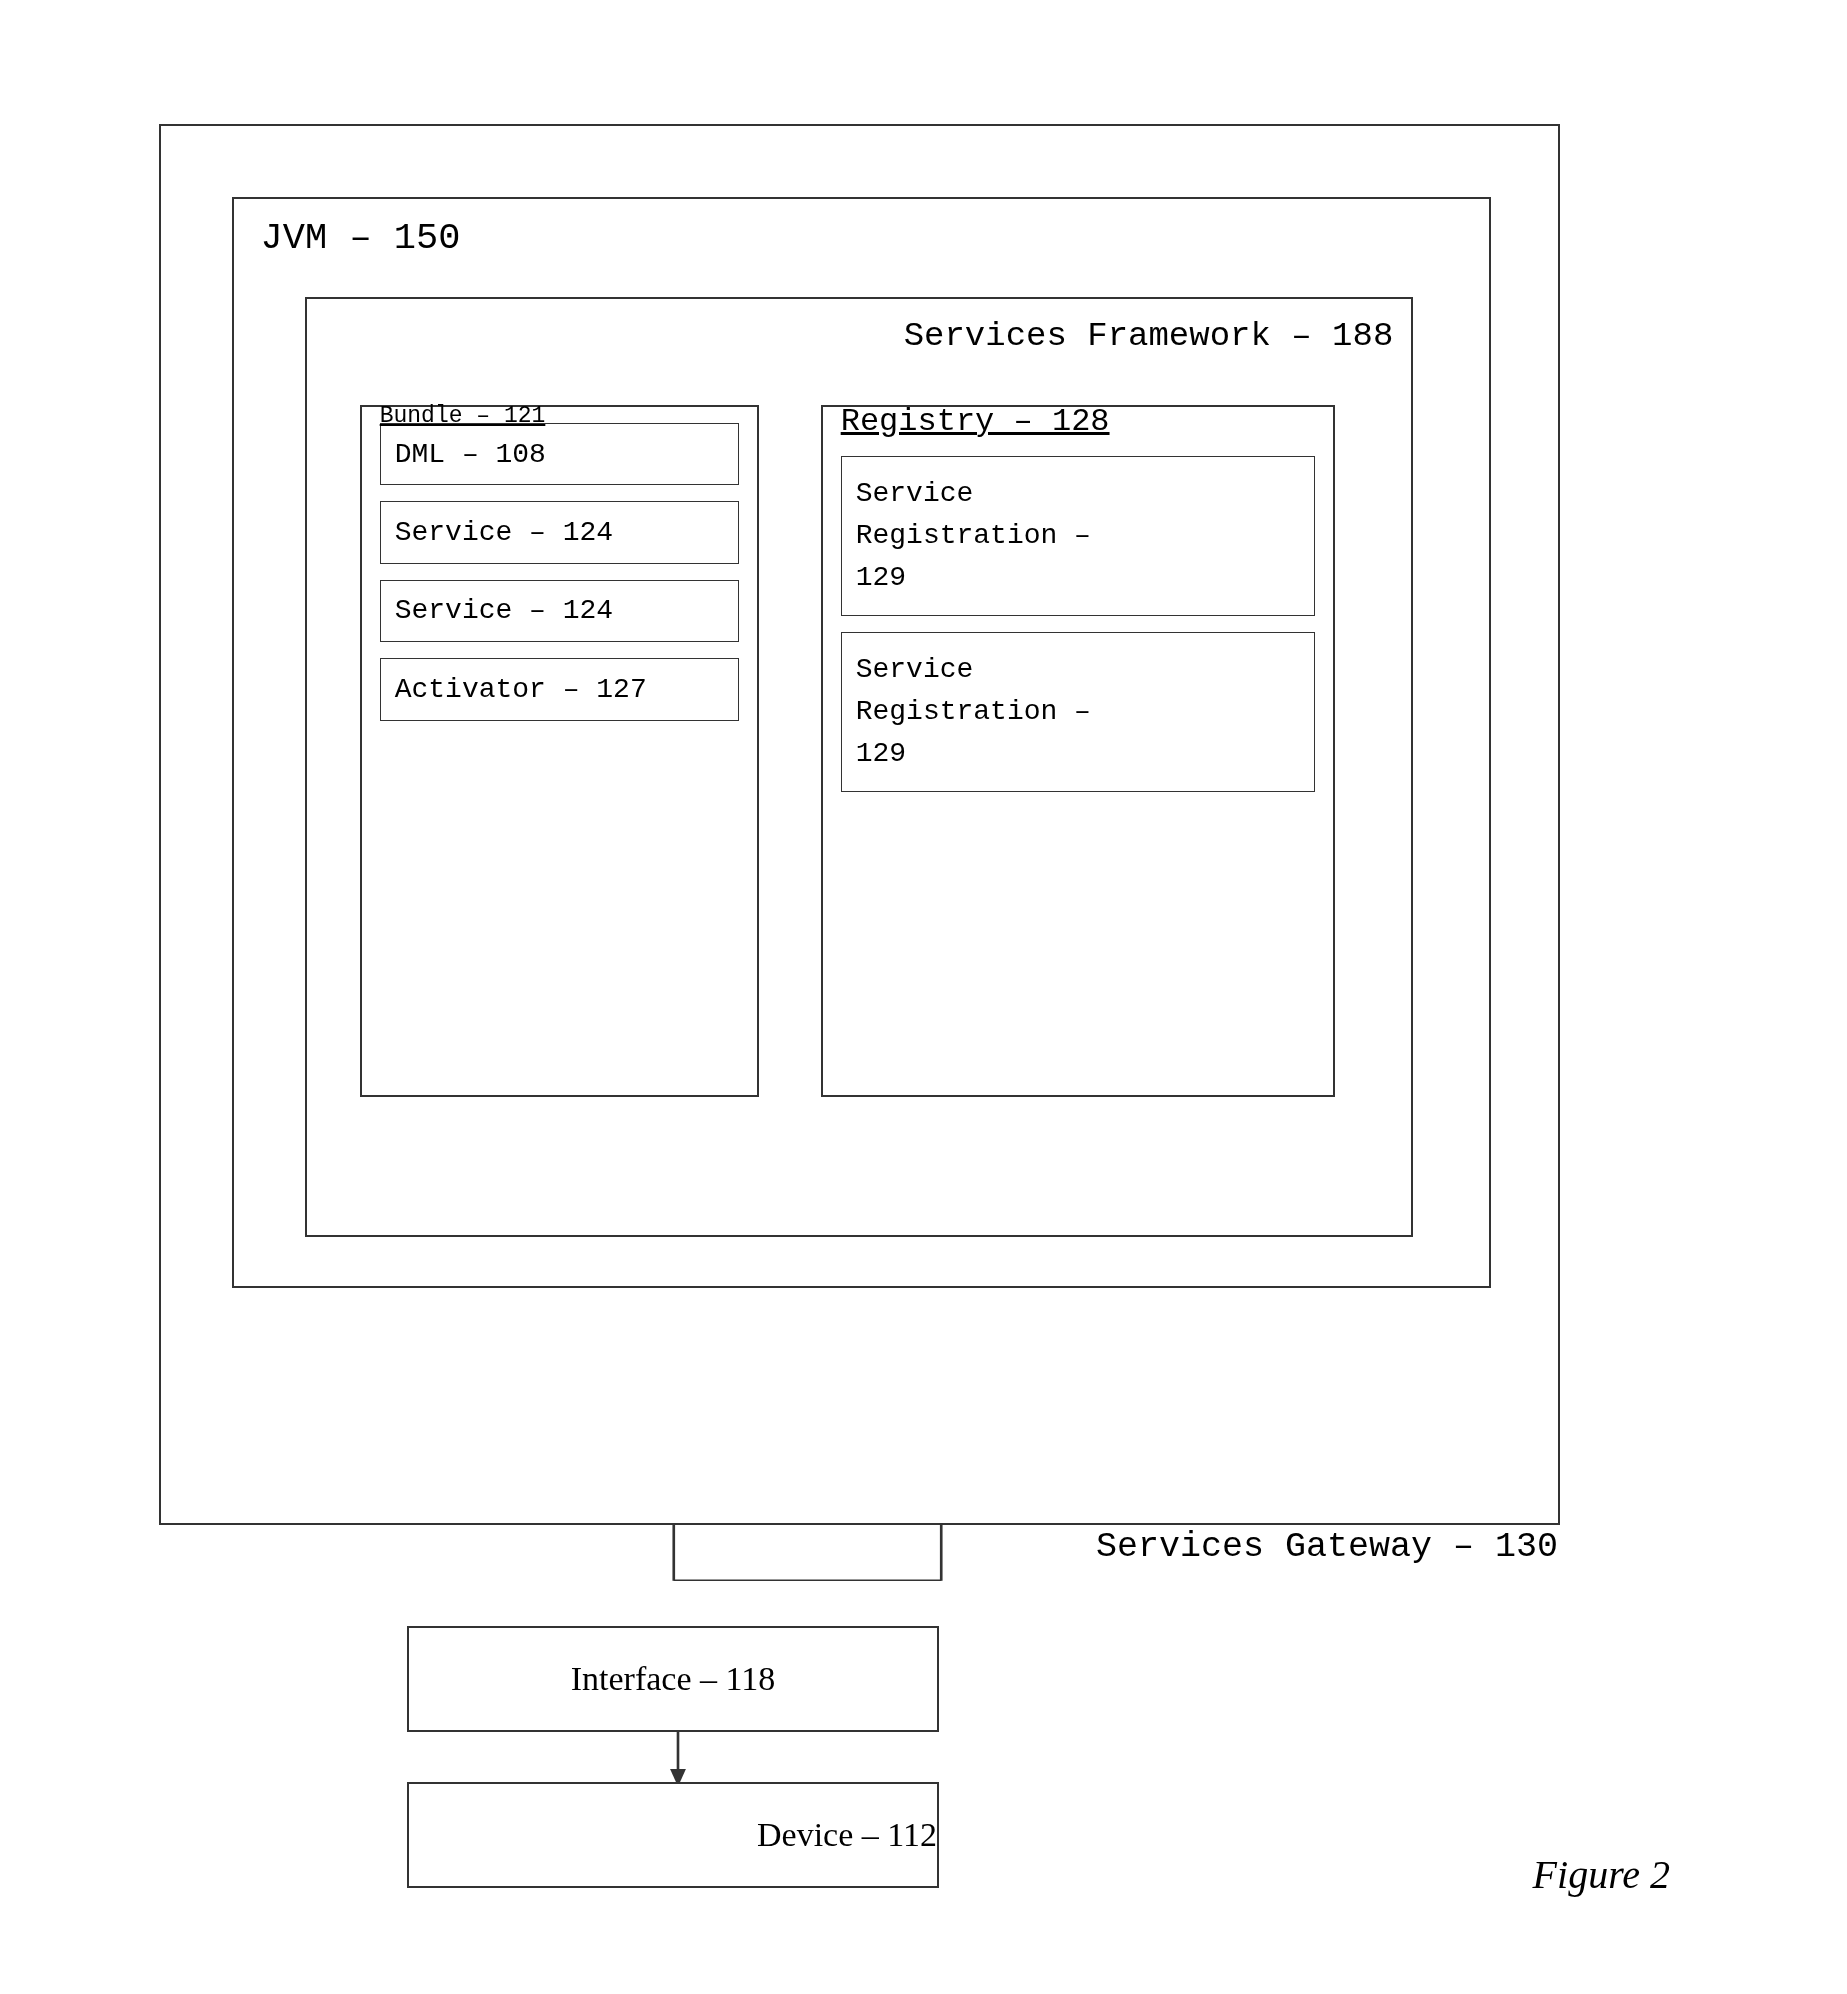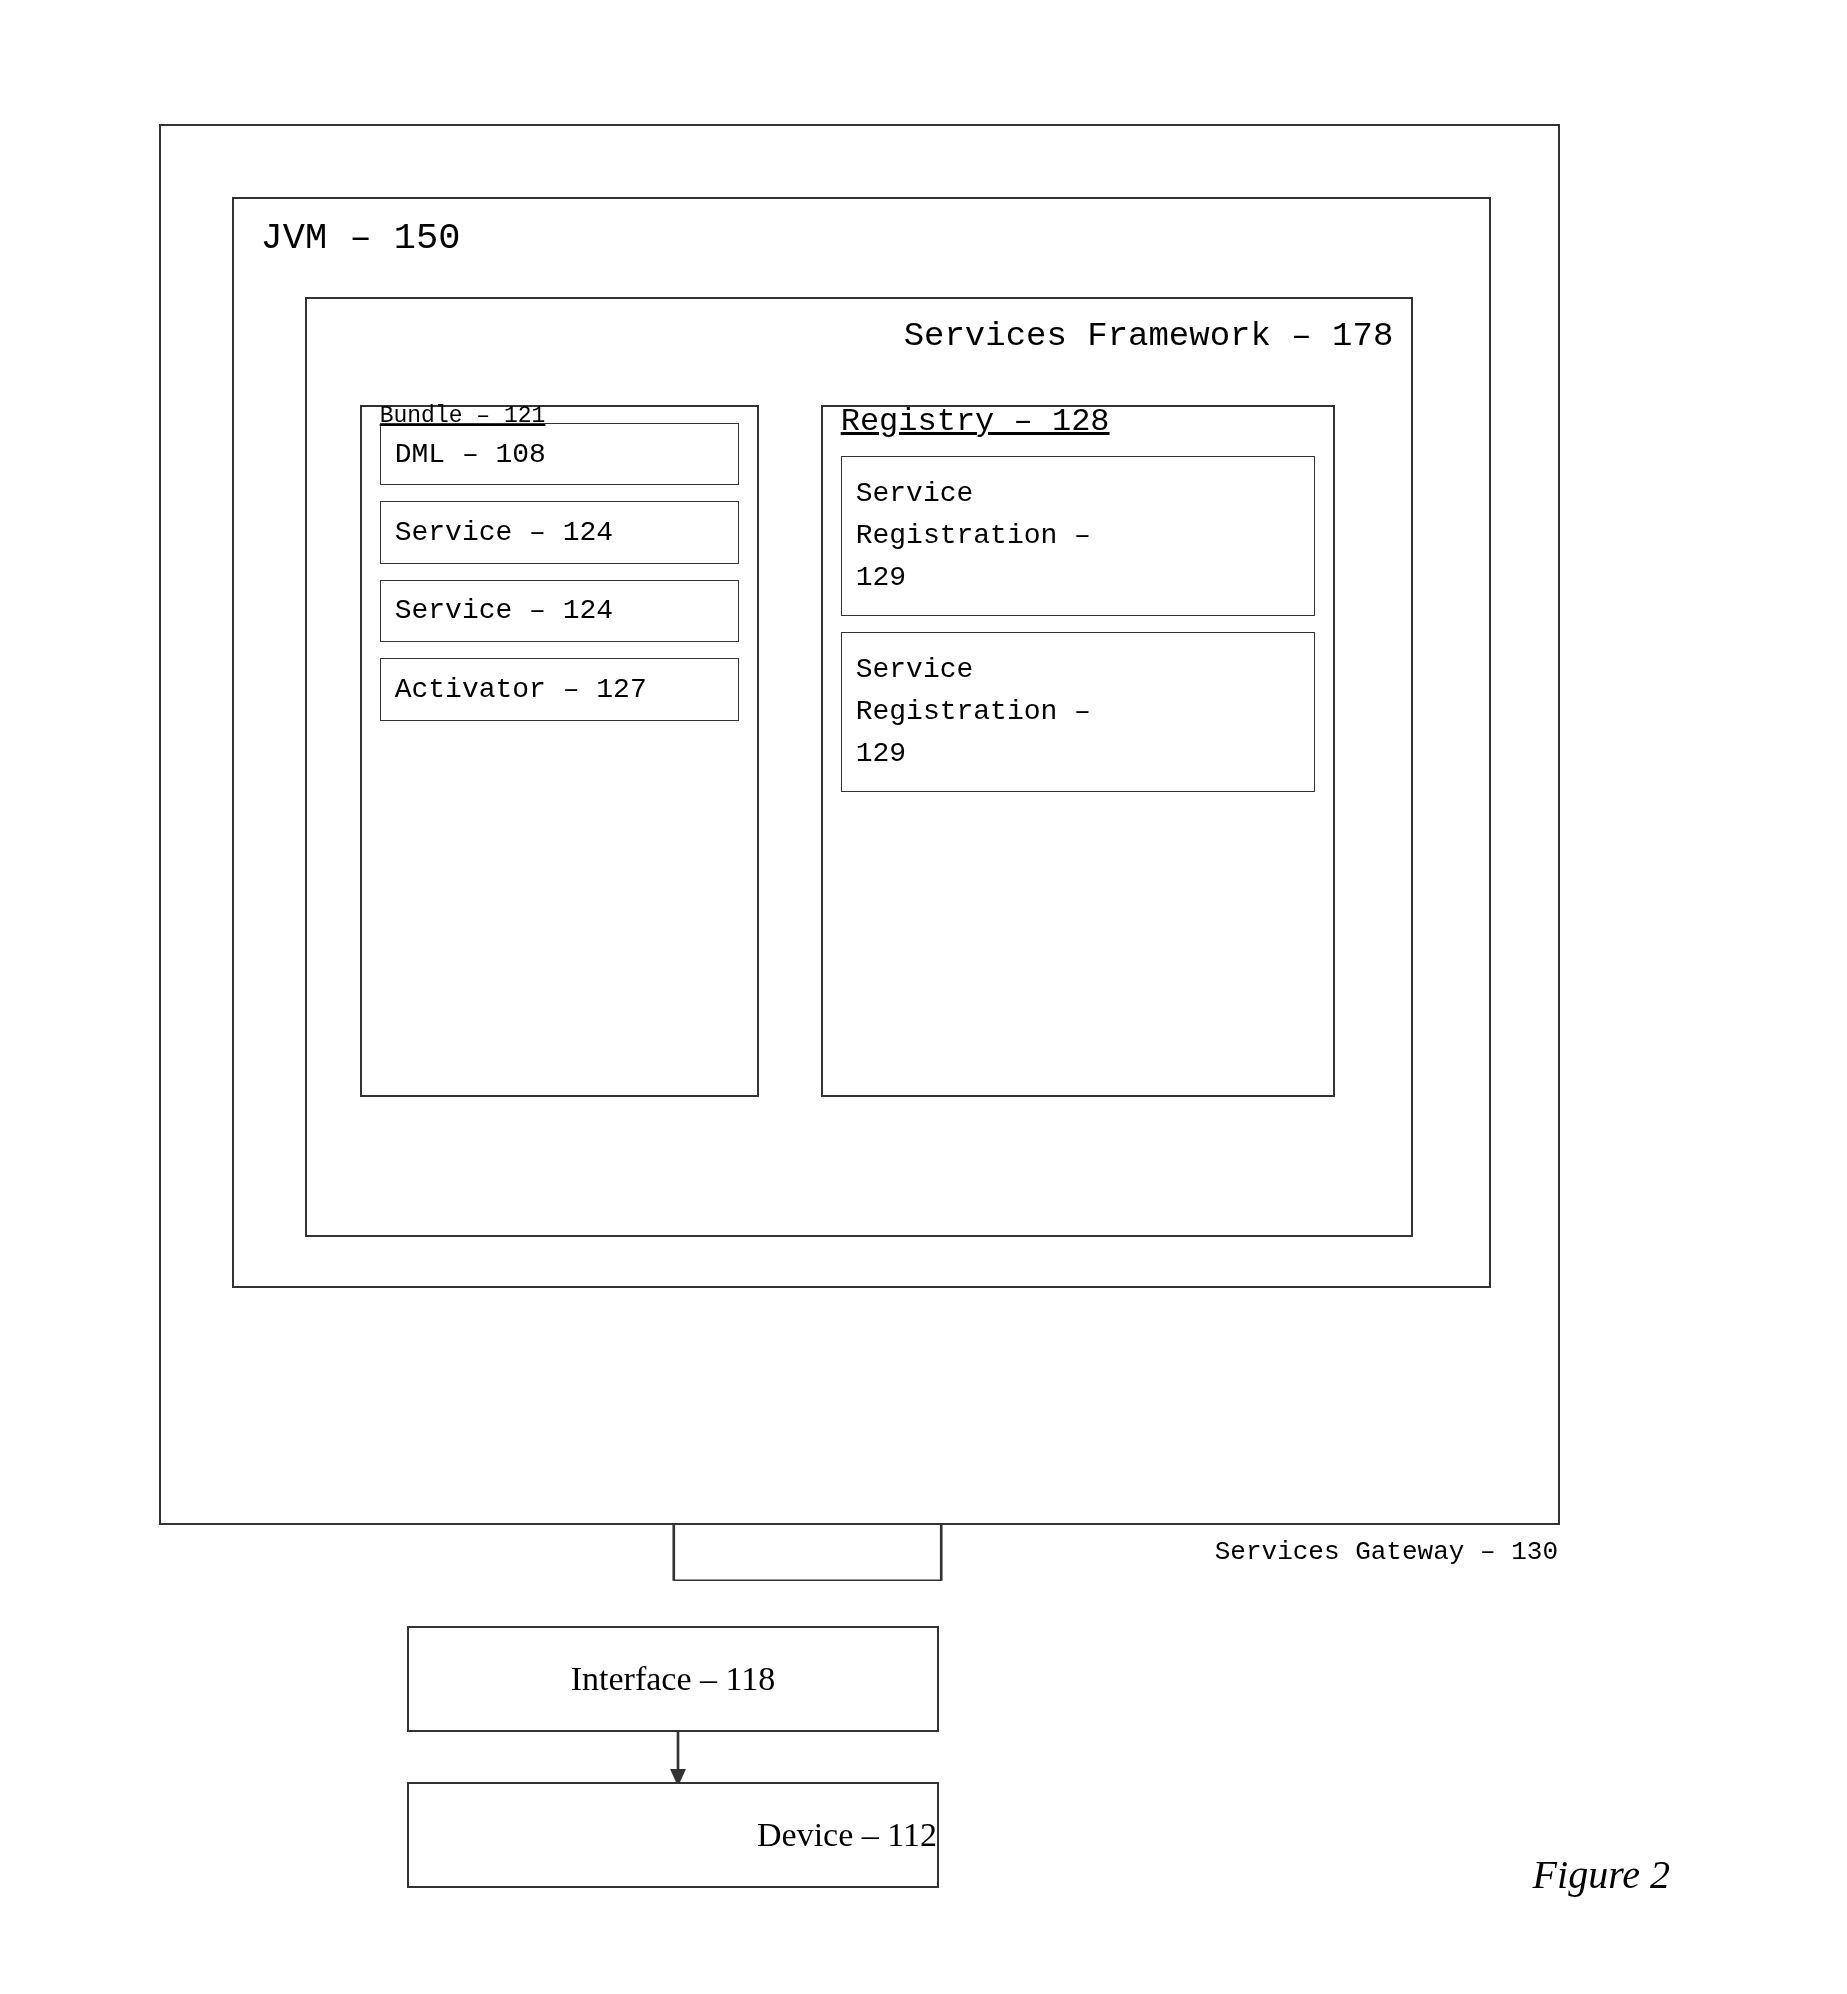--- a/index.html
+++ b/index.html
@@ -29,21 +29,21 @@
       height: 1401px;
       border: 2.7px solid #333;
       background: #fff;
       font-family: Liberation Mono, monospace;
     }
 
     .services-gateway-label {
       position: absolute;
       bottom: -44px;
       right: 0px;
-      font-size: 26px;
+      font-size: 35px;
       color: #000;
     }
 
     
     .jvm-box {
       position: absolute;
       top: 71px;
       left: 71px;
       width: 1259px;
       height: 1091px;
@@ -172,21 +172,21 @@
 <body>
 
 <div class="diagram-container">
 
   <div class="services-gateway">
 
     <div class="jvm-box">
       <span class="jvm-label">JVM – 150</span>
 
       <div class="services-framework">
-        <span class="services-framework-label">Services Framework – 178</span>
+        <span class="services-framework-label">Services Framework – 188</span>
 
         <div class="bundle-box">
           <span class="bundle-label">Bundle – 121</span>
           <div style="">
             <div class="item-box">DML – 108</div>
             <div class="item-box">Service – 124</div>
             <div class="item-box">Service – 124</div>
             <div class="item-box">Activator – 127</div>
           </div>
         </div>

